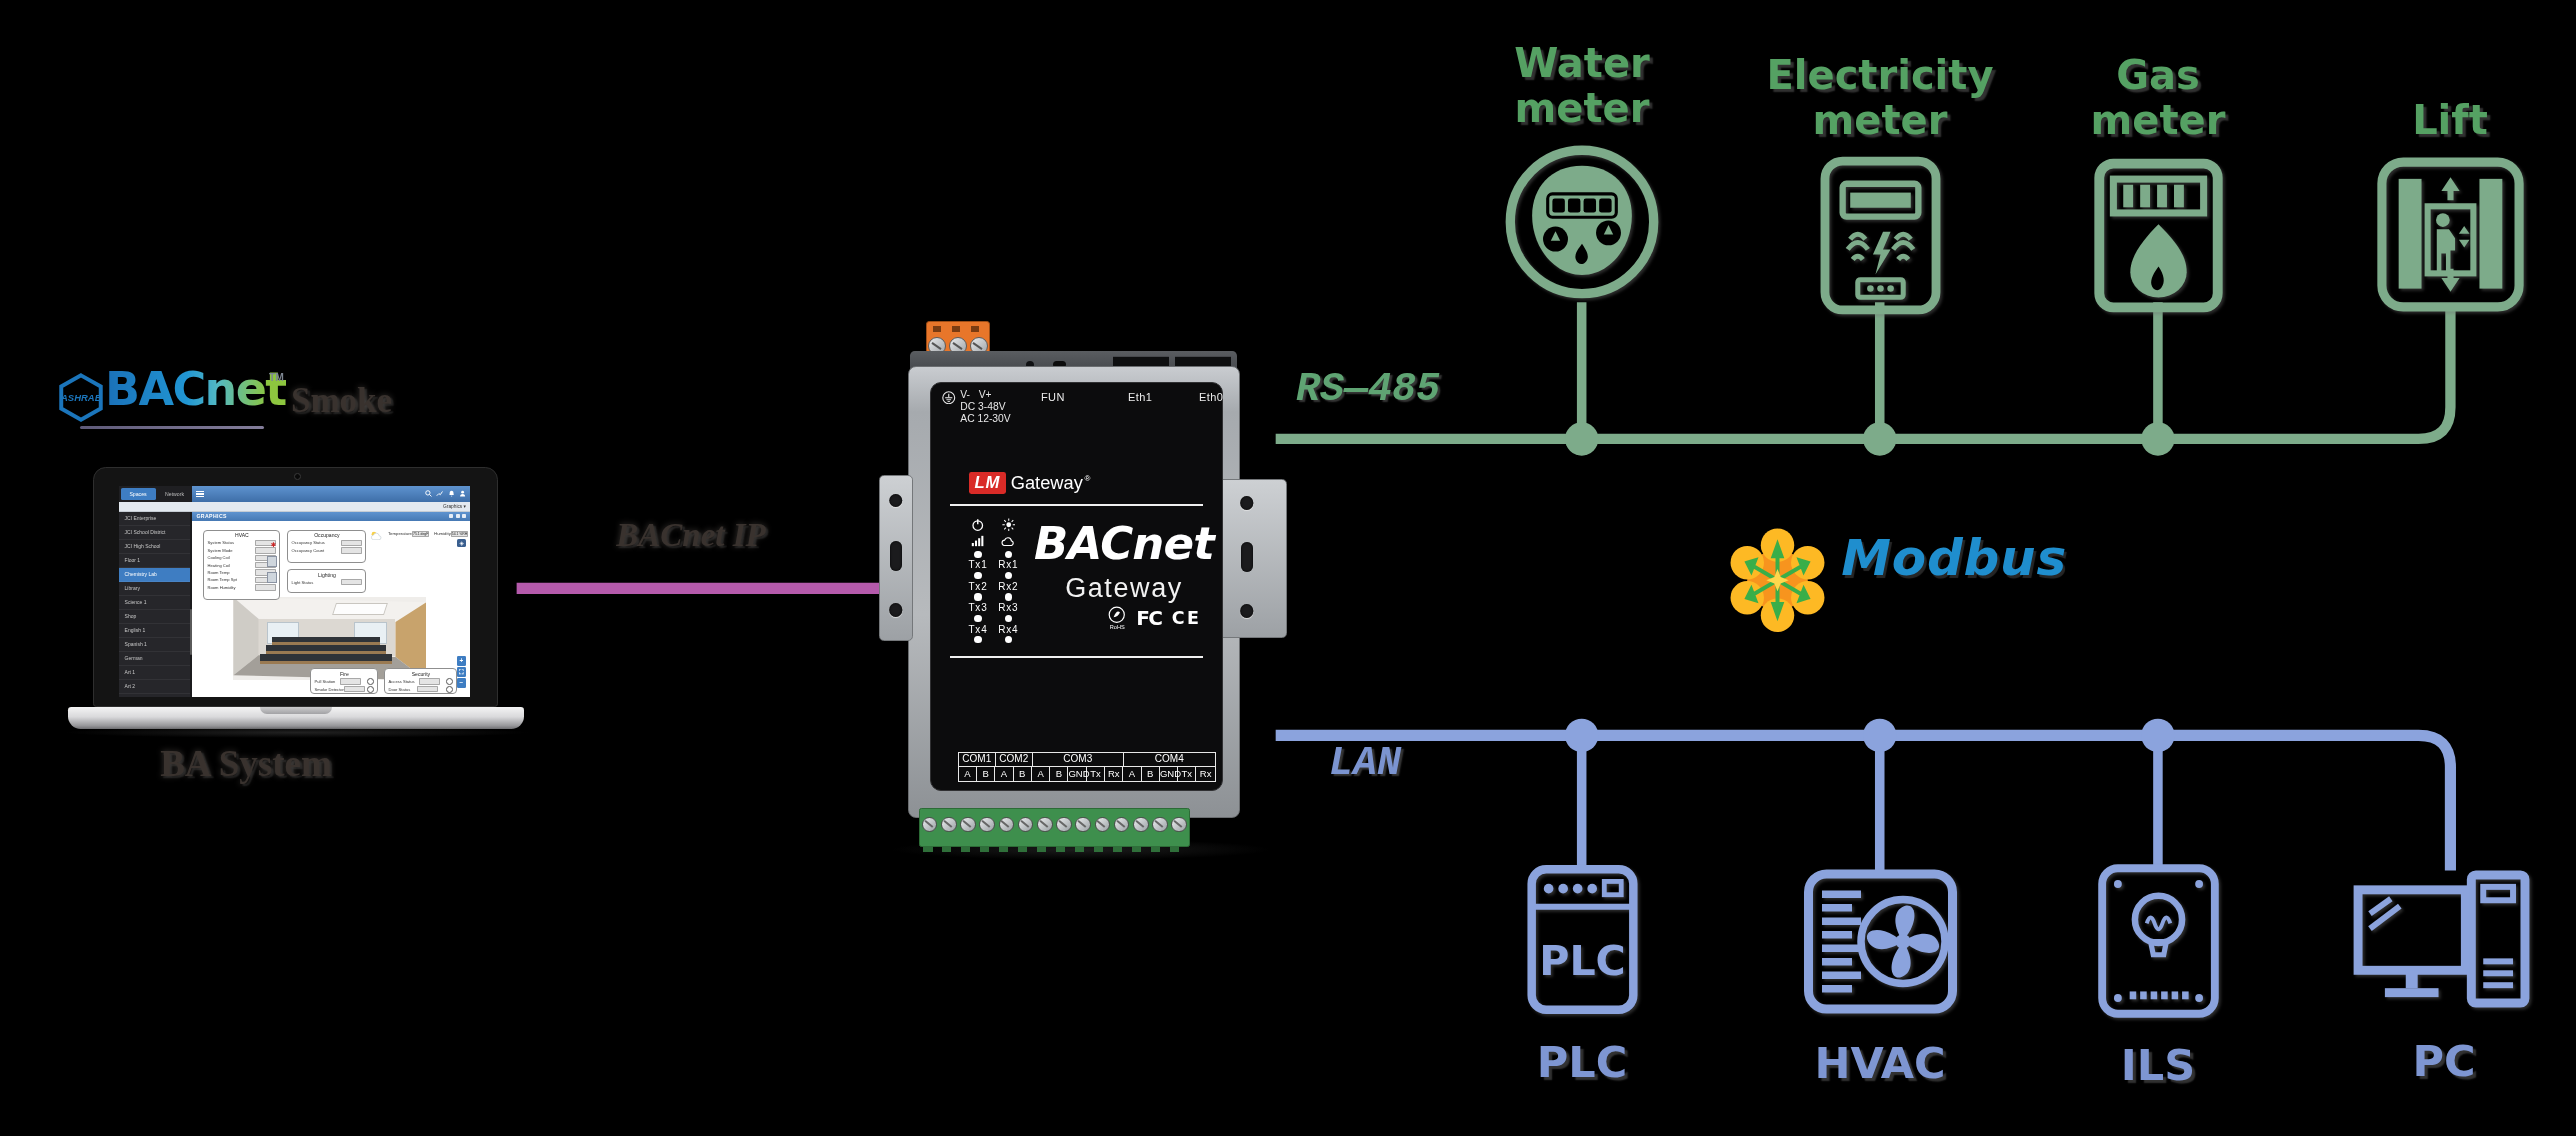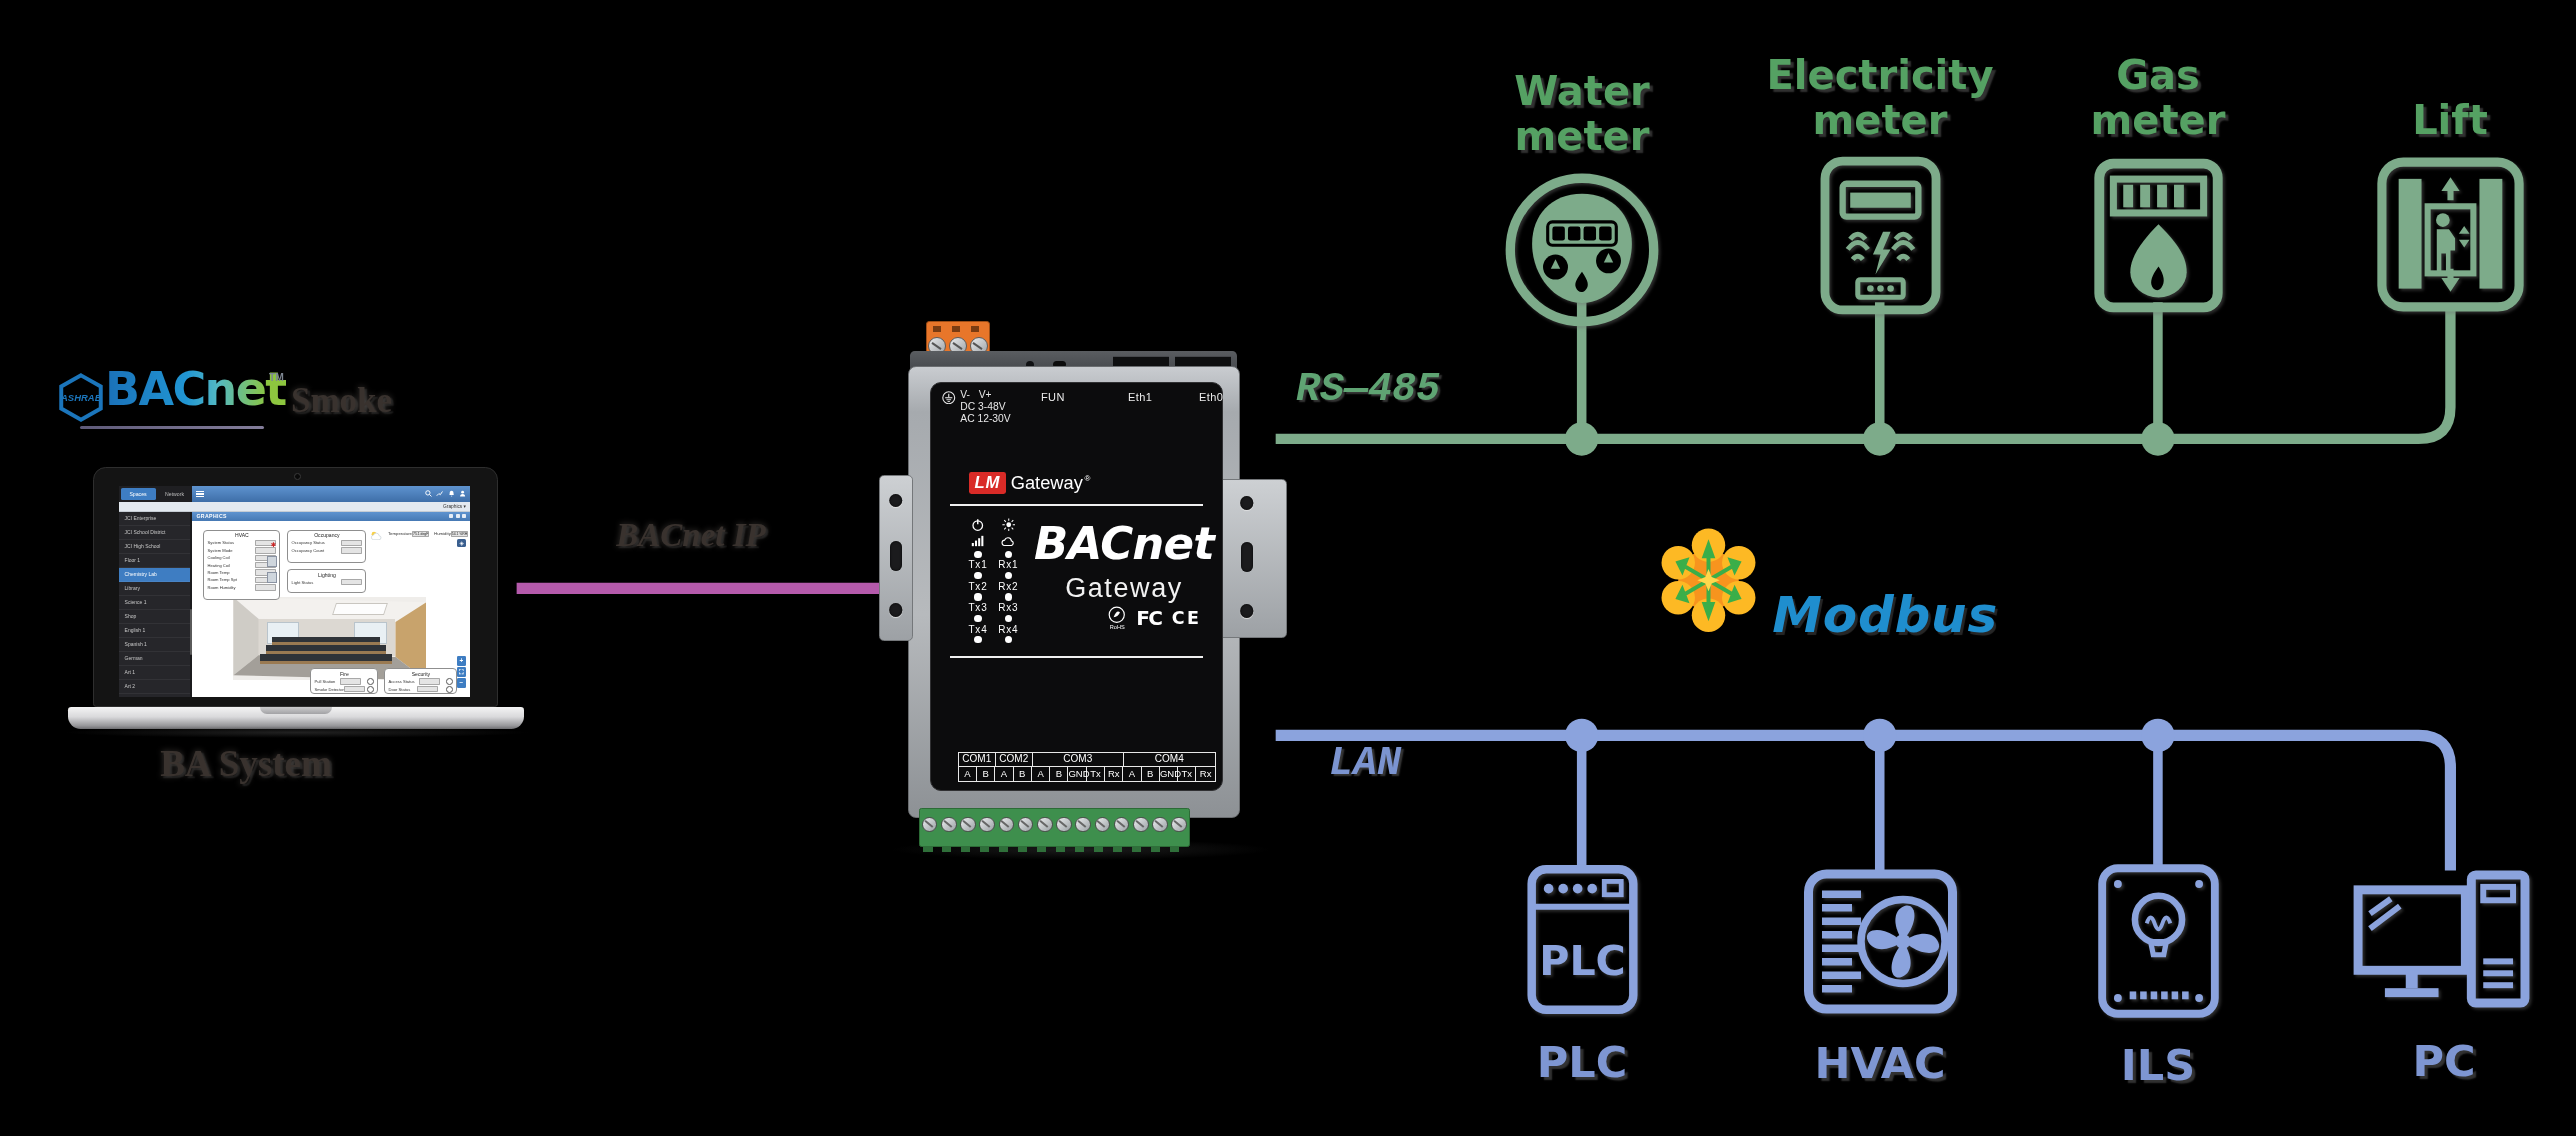--- a/index.html
+++ b/index.html
@@ -179,21 +179,21 @@
      text-shadow:3.2px 3.2px 1.6px rgba(110,110,110,.45);}
   .dev-top .dv-label{display:flex;flex-direction:column;justify-content:flex-end;height:111px;
      font-size:40px;line-height:45px;color:var(--text-green);}
   .dev-top svg{margin-top:12.7px;filter:drop-shadow(2.4px 2.4px 1.6px rgba(110,110,110,.4));}
   .dev-bot svg{filter:drop-shadow(2.4px 2.4px 1.6px rgba(110,110,110,.4));}
   .dev-bot .dv-label{margin-top:17.5px;font-size:43px;color:var(--text-blue);}
   .green-ic{color:var(--accent-green);}
   .blue-ic{color:var(--accent-blue);}
 
   
-  #modbus{left:1648px;top:518px;display:flex;align-items:flex-end;z-index:2;}
+  #modbus{left:1717px;top:518px;display:flex;align-items:flex-start;z-index:2;}
   #modbus-word{font-size:50px;font-weight:bold;font-style:italic;color:var(--modbus-blue);
      font-family:"DejaVu Sans",sans-serif;margin-left:3.2px;margin-top:11px;
      text-shadow:2.4px 3.2px 0.8px rgba(70,70,70,.55);letter-spacing:0.8px;}
 </style>
 </head>
 <body>
 
 <div id="stage">
 
   <svg id="net-lines" width="2576" height="1137" viewBox="0 0 3241 1430">
@@ -647,21 +647,21 @@
         <i class="g-screw"></i>
         <i class="g-screw"></i>
         <i class="g-screw"></i>
         <i class="g-screw"></i>
         <i class="g-screw"></i>
     </div>
   </div>
 
   <div class="abs net-label" id="rs485-label">RS—485</div>
 
-  <div class="abs dev dev-top" style="left:1439px;top:48px;width:286px">
+  <div class="abs dev dev-top" style="left:1439px;top:20px;width:286px">
     <div class="dv-label">
         <span>Water</span>
         <span>meter</span>
       </div>
     <svg class="green-ic" width="156" height="159" viewBox="0 0 100 102">
       <circle cx="50" cy="50" r="46" fill="none" stroke="currentColor" stroke-width="6"></circle>
       <path d="M50 14 C70 14 82 28 82 46 C82 66 68 84 50 84 C32 84 18 66 18 46 C18 28 30 14 50 14 Z" fill="currentColor"></path>
       <rect x="28" y="32" width="44" height="15" rx="3" fill="currentColor" stroke="#000" stroke-width="2"></rect>
       <g fill="#000">
           <rect x="31" y="35" width="8" height="9" rx="1.5"></rect>

